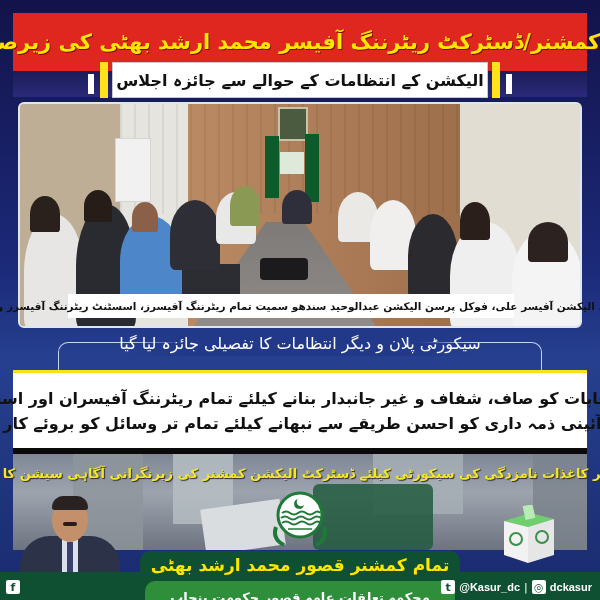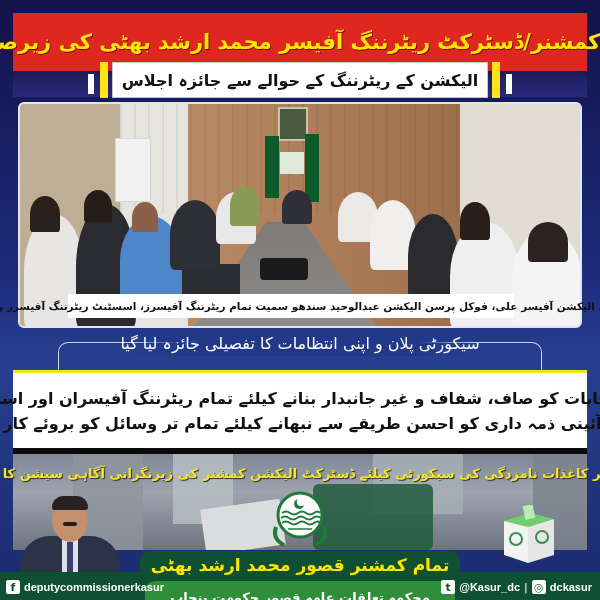--- a/index.html
+++ b/index.html
@@ -163,21 +163,21 @@
 
 <div class="frame"></div>
 
 <div class="header-red">
   <span class="header-title rtl">ڈپٹی کمشنر/ڈسٹرکٹ ریٹرننگ آفیسر محمد ارشد بھٹی کی زیرصدارت</span>
 </div>
 <div class="subheader-strip"></div>
 <div class="bar-white" style="left:88px"></div>
 <div class="bar-yellow" style="left:100px"></div>
 <div class="subheader-box">
-  <span class="subheader-text rtl">الیکشن کے ریٹرننگ کے حوالے سے جائزہ اجلاس</span>
+  <span class="subheader-text rtl">الیکشن کے انتظامات کے حوالے سے جائزہ اجلاس</span>
 </div>
 <div class="bar-yellow" style="left:492px"></div>
 <div class="bar-white" style="left:506px"></div>
 
 <div class="photo">
   <div class="wall"></div>
   <div class="wall-stripes"></div>
   <div class="portrait"></div>
   <div class="flag1"></div>
   <div class="kasur-sign"></div>
@@ -206,21 +206,21 @@
   <div class="person" style="left:440px;top:98px;width:30px;height:38px;background:#2a1f1a;"></div>
   <div class="person" style="left:492px;top:126px;width:70px;height:100px;background:#f4f4f4;"></div>
   <div class="person" style="left:508px;top:118px;width:40px;height:40px;background:#2c2220;"></div>
 </div>
 <div class="caption-strip">
   <span class="caption-text rtl">ڈسٹرکٹ الیکشن کمشنر، الیکشن آفیسر علی، فوکل پرسن الیکشن عبدالوحید سندھو سمیت تمام ریٹرننگ آفیسرز، اسسٹنٹ ریٹرننگ آفیسرز و متعلقہ افسران کی شرکت</span>
 </div>
 
 <div class="security-frame"></div>
 <div class="security-title">
-  <span class="security-text rtl">سیکورٹی پلان و اپنی انتظامات کا تفصیلی جائزہ لیا گیا</span>
+  <span class="security-text rtl">سیکورٹی پلان و دیگر انتظامات کا تفصیلی جائزہ لیا گیا</span>
 </div>
 
 <div class="main-box">
   <span class="main-line rtl">صوبائی اسمبلی کے انتخابات کو صاف، شفاف و غیر جانبدار بنانے کیلئے تمام ریٹرننگ آفیسران اور اسسٹنٹ ریٹرننگ آفیسران</span>
   <span class="main-line rtl">اپنی آئینی ذمہ داری کو احسن طریقے سے نبھانے کیلئے تمام تر وسائل کو بروئے کار لائیں</span>
 </div>
 <div class="black-strip"></div>
 
 <div class="bottom-photo">
   <div class="bp-figure" style="left:60px;top:0;width:70px;height:96px;background:#8e959b;"></div>
@@ -265,21 +265,20 @@
 <div class="green-band"></div>
 <div class="dc-name-tab">
   <span class="dc-name-text rtl">تمام کمشنر قصور محمد ارشد بھٹی</span>
 </div>
 <div class="dept-tab">
   <span class="dept-text rtl">محکمہ تعلقات عامہ قصور حکومت پنجاب</span>
 </div>
 
 <div class="social-left">
   <span class="soc-icon">f</span>
-  <span class="soc-text">deputycommissionerkasur</span>
 </div>
 
 <div class="social-right">
   <span class="soc-icon">t</span>
   <span class="soc-text">@Kasur_dc</span>
   <span class="soc-sep">|</span>
   <span class="soc-icon">◎</span>
   <span class="soc-text">dckasur</span>
 </div>
 

